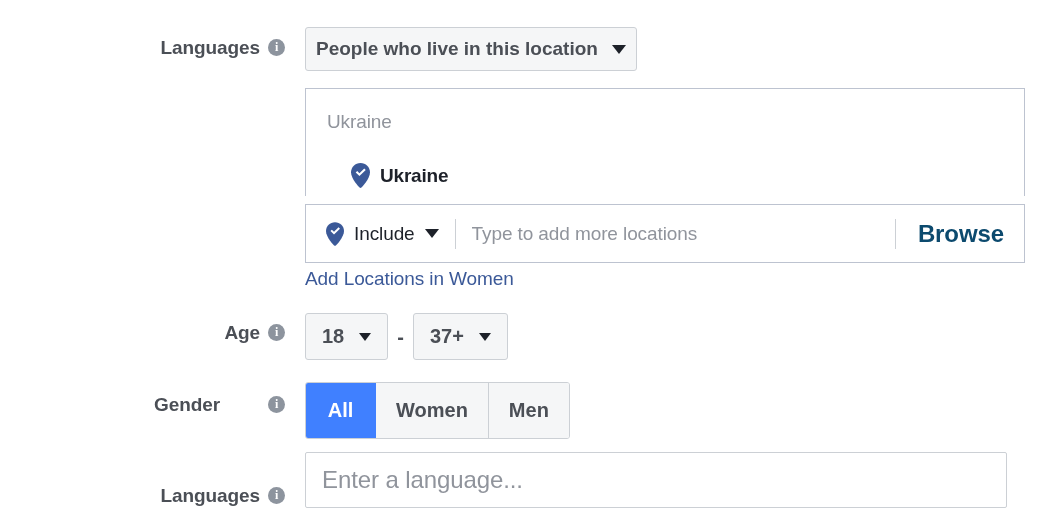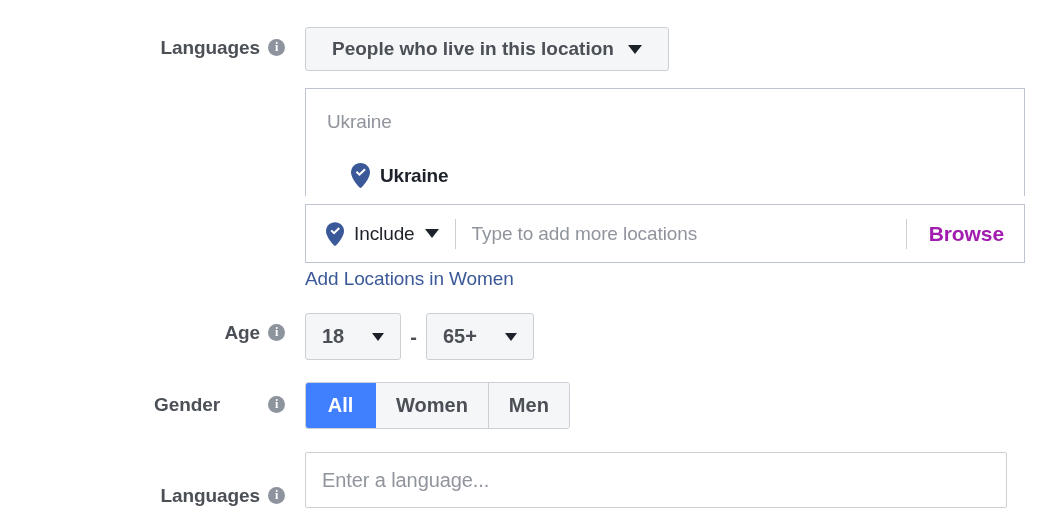--- a/index.html
+++ b/index.html
@@ -62,21 +62,21 @@
   
   .grey-select {
     position: absolute;
     display: inline-flex;
     align-items: center;
     gap: 14px;
     background: #f5f6f7;
     border: 1px solid #ccd0d5;
     border-radius: 3px;
     box-sizing: border-box;
-    padding: 0 26px;
+    padding: 0 10px;
     font-size: 19px;
     font-weight: bold;
     color: #4b4f56;
     white-space: nowrap;
     cursor: pointer;
   }
 
   .caret {
     width: 0;
     height: 0;
@@ -181,23 +181,23 @@
     color: #1d2129;
     padding: 0 16px;
     height: 100%;
     letter-spacing: -0.1px;
     min-width: 0;
   }
   .loc-text-input::placeholder { color: #90949c; opacity: 1; }
   .browse-btn {
     flex: 0 0 auto;
     padding: 0 20px 0 22px;
-    font-size: 21px;
-    font-weight: bold;
-    color: #a21caf;
+    font-size: 24px;
+    font-weight: bold;
+    color: #0c4a6e;
     cursor: pointer;
     letter-spacing: -0.1px;
   }
 
   
   .bulk-link {
     position: absolute;
     left: 305px;
     top: 268px;
     font-size: 19px;
@@ -212,21 +212,21 @@
     position: absolute;
     left: 305px;
     top: 313px;
     display: flex;
     align-items: center;
   }
   .age-select {
     display: inline-flex;
     align-items: center;
     justify-content: center;
-    gap: 28px;
+    gap: 15px;
     background: #f5f6f7;
     border: 1px solid #ccd0d5;
     border-radius: 3px;
     box-sizing: border-box;
     height: 47px;
     padding: 0 16px;
     font-size: 20px;
     font-weight: bold;
     color: #4b4f56;
     cursor: pointer;
@@ -242,21 +242,21 @@
   
   .gender-seg {
     position: absolute;
     left: 305px;
     top: 382px;
     display: flex;
     border: 1px solid #ccd0d5;
     border-radius: 3px;
     overflow: hidden;
     box-sizing: border-box;
-    height: 47px;
+    height: 57px;
   }
   .seg-btn {
     display: flex;
     align-items: center;
     justify-content: center;
     background: #f5f6f7;
     color: #4b4f56;
     font-size: 20px;
     font-weight: bold;
     padding: 0 20px;
@@ -286,21 +286,21 @@
     display: flex;
     align-items: center;
   }
   .lang-input {
     width: 100%;
     height: 100%;
     border: none;
     outline: none;
     background: transparent;
     font-family: "Liberation Sans", sans-serif;
-    font-size: 20px;
+    font-size: 24px;
     color: #000000;
     padding: 0 16px;
     box-sizing: border-box;
     letter-spacing: -0.1px;
   }
   .lang-input::placeholder { color: #90949c; opacity: 1; }
 </style>
 </head>
 <body>
 
@@ -363,21 +363,21 @@
       </span>
   </div>
 
   <div class="age-row">
     <div class="age-select">
       <span>18</span>
       <span class="caret small"></span>
     </div>
     <span class="age-dash">-</span>
     <div class="age-select">
-      <span>65+</span>
+      <span>37+</span>
       <span class="caret small"></span>
     </div>
   </div>
 
   <div class="field-label" style="top:395px;gap:48px;">
     <span class="label-text">Gender</span>
     <span class="info-icon">
         <span>i</span>
       </span>
   </div>

